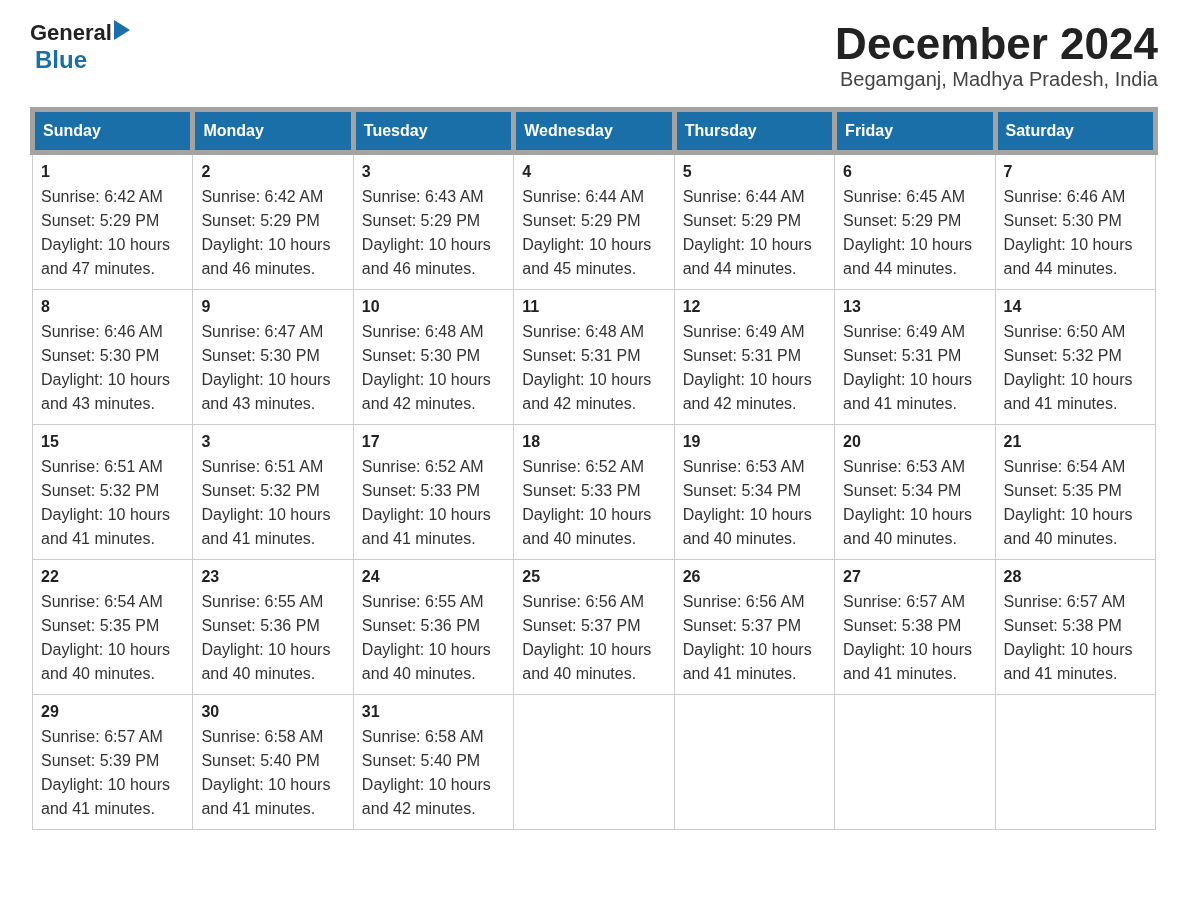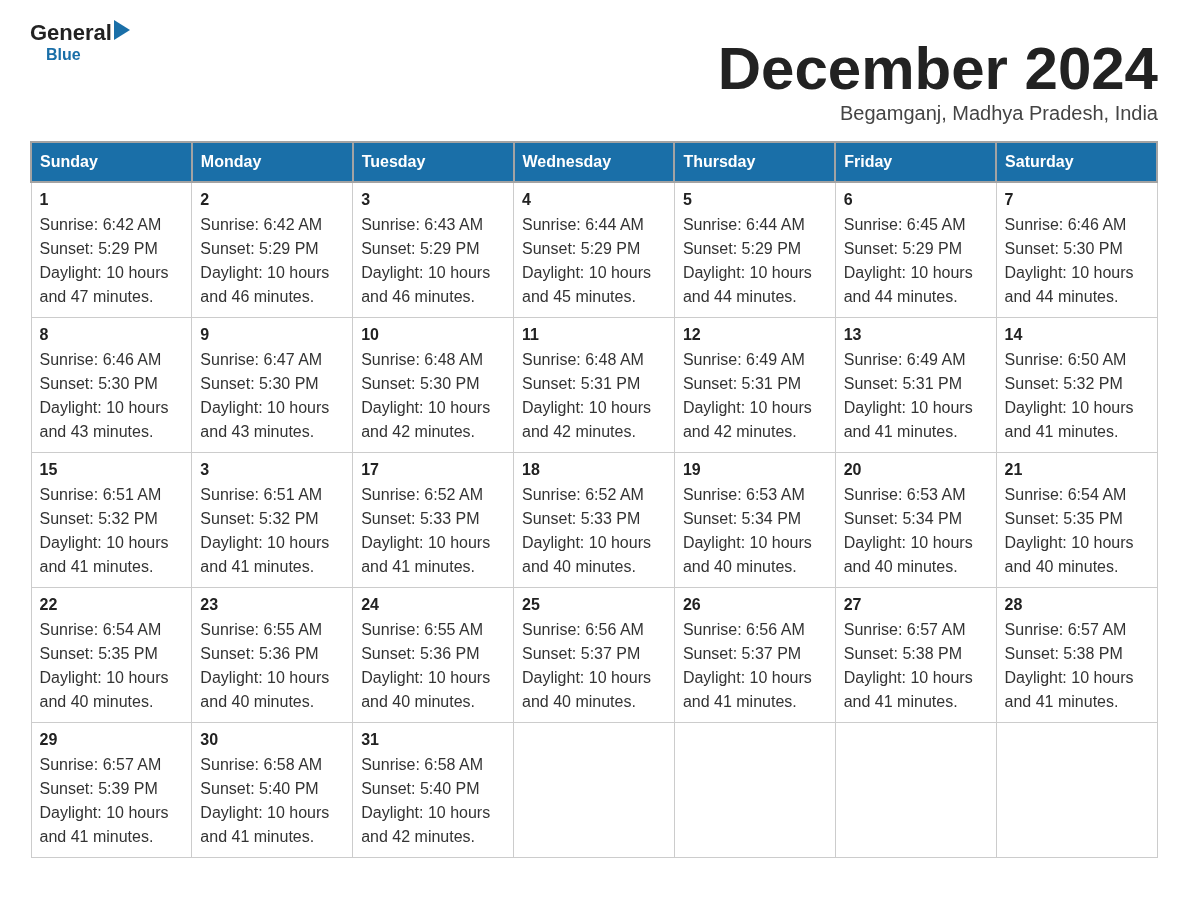--- a/index.html
+++ b/index.html
@@ -15,52 +15,51 @@
       justify-content: space-between;
       align-items: flex-start;
       margin-bottom: 16px;
     }
     .logo-text-general {
       font-size: 22px;
       font-weight: bold;
       color: #222;
     }
     .logo-blue {
-      font-size: 16px;
+      font-size: 24px;
       font-weight: bold;
       color: #1a6fa8;
-      margin-left: 16px;
+      margin-left: 5px;
     }
     .title-area {
       text-align: right;
     }
     .month-title {
-      font-size: 60px;
+      font-size: 44px;
       font-weight: bold;
       color: #222;
       line-height: 1.1;
-      margin-top: 16px;
     }
     .location-subtitle {
       font-size: 20px;
       color: #444;
     }
     table {
       width: 100%;
       border-collapse: collapse;
       table-layout: fixed;
     }
     th {
       background-color: #1a6fa8;
       color: #fff;
       font-size: 16px;
       font-weight: bold;
       padding: 10px 8px;
       text-align: left;
-      border: 2px solid #a3a3a3;
+      border: 5px solid #a3a3a3;
     }
     td {
       border: 1px solid #ccc;
       vertical-align: top;
       padding: 8px;
       height: 110px;
     }
     .day-number {
       font-size: 16px;
       font-weight: bold;

